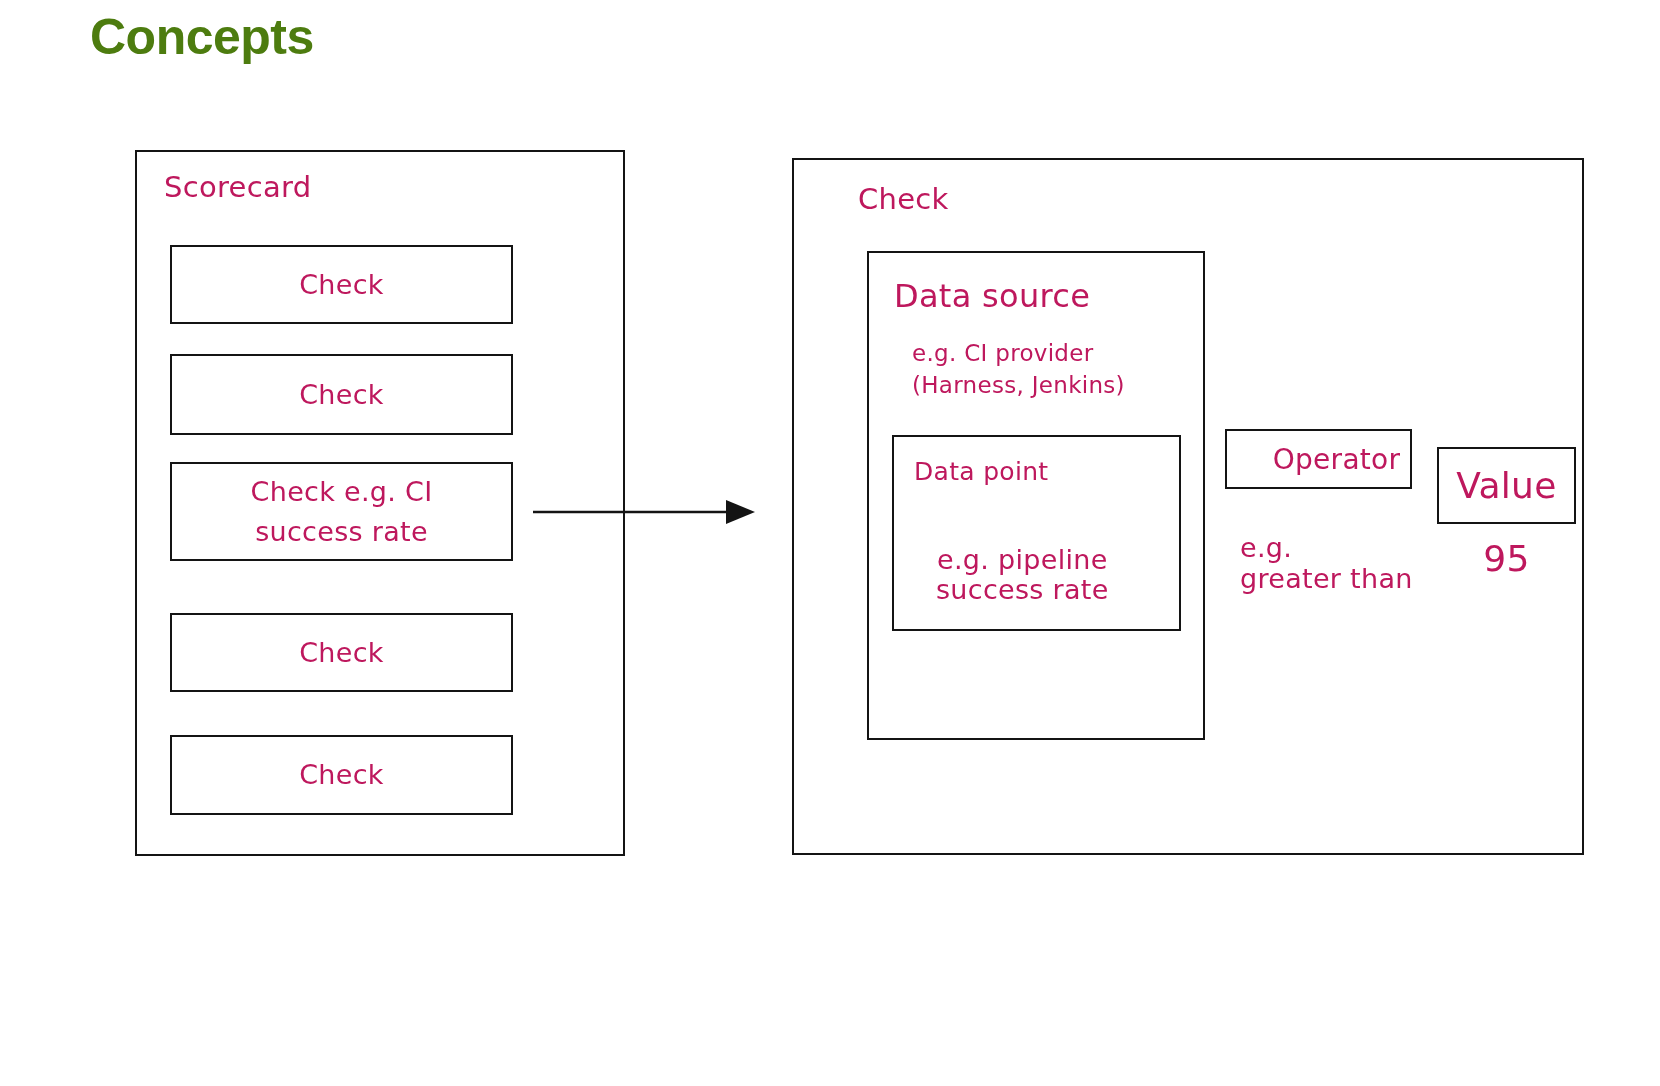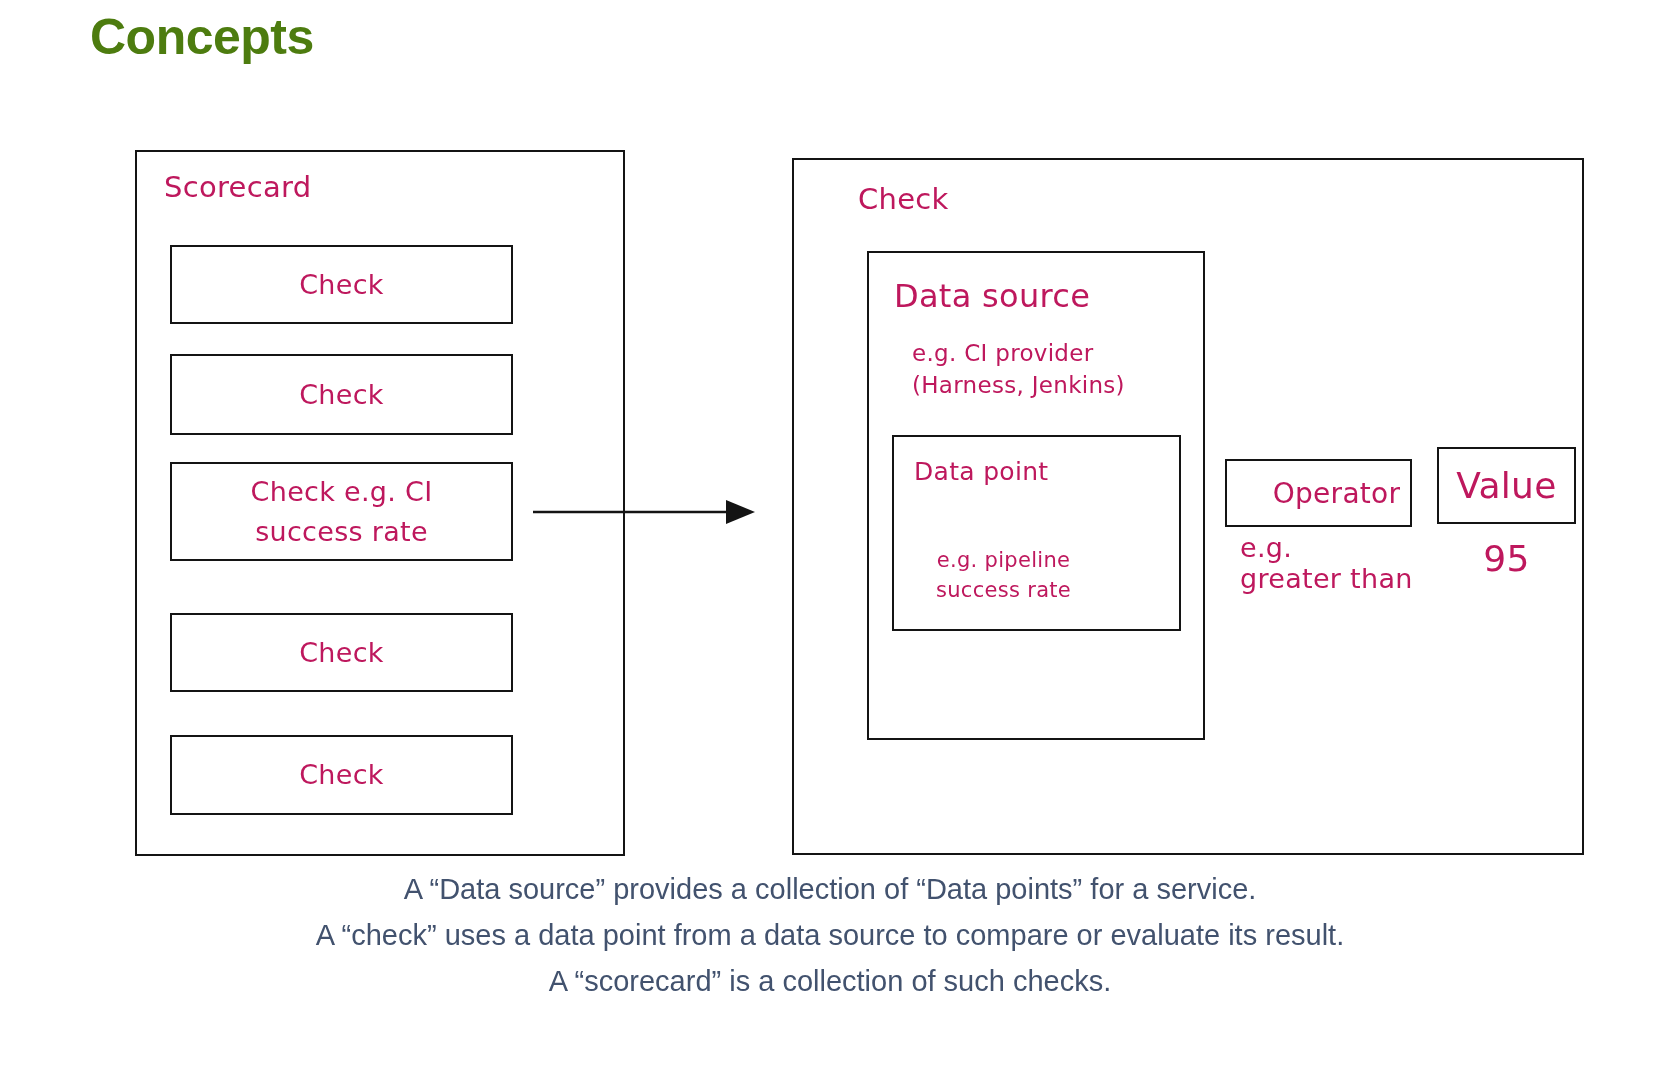--- a/index.html
+++ b/index.html
@@ -61,24 +61,24 @@
 
   .check-panel { left: 792px; top: 158px; width: 792px; height: 697px; }
   .check-panel-label { left: 64px; top: 22px; font-size: 29px; }
 
   .ds-box { left: 73px; top: 91px; width: 338px; height: 489px; }
   .ds-title { left: 25px; top: 24px; font-size: 32px; }
   .ds-example { left: 43px; top: 84px; font-size: 23px; line-height: 32px; }
 
   .dp-box { left: 23px; top: 182px; width: 289px; height: 196px; text-align: center; }
   .dp-title { left: 20px; top: 20px; font-size: 25px; }
-  .dp-example { left: 42px; top: 108px; font-size: 21px; line-height: 30px; }
+  .dp-example { left: 42px; top: 108px; font-size: 27px; line-height: 30px; }
 
   .operator-box {
-    left: 431px; top: 299px; width: 187px; height: 68px;
+    left: 431px; top: 269px; width: 187px; height: 60px;
     display: flex; align-items: center; justify-content: center;
     font-size: 28px;
     padding-left: 36px;
   }
   .value-box {
     left: 643px; top: 287px; width: 139px; height: 77px;
     display: flex; align-items: center; justify-content: center;
     font-size: 36px;
   }
   .operator-example { left: 446px; top: 372px; font-size: 27px; line-height: 31px; }
@@ -151,19 +151,14 @@
       <span>Value</span>
     </div>
 
     <div class="abs hand operator-example">
       <div>e.g.</div>
       <div>greater than</div>
     </div>
     <div class="abs hand value-example">95</div>
   </div>
 
-  <div class="abs description">
-    <div>A “Data source” provides a collection of “Data points” for a service.</div>
-    <div>A “check” uses a data point from a data source to compare or evaluate its result.</div>
-    <div>A “scorecard” is a collection of such checks.</div>
-  </div>
 
 </div>
 
 </body></html>

